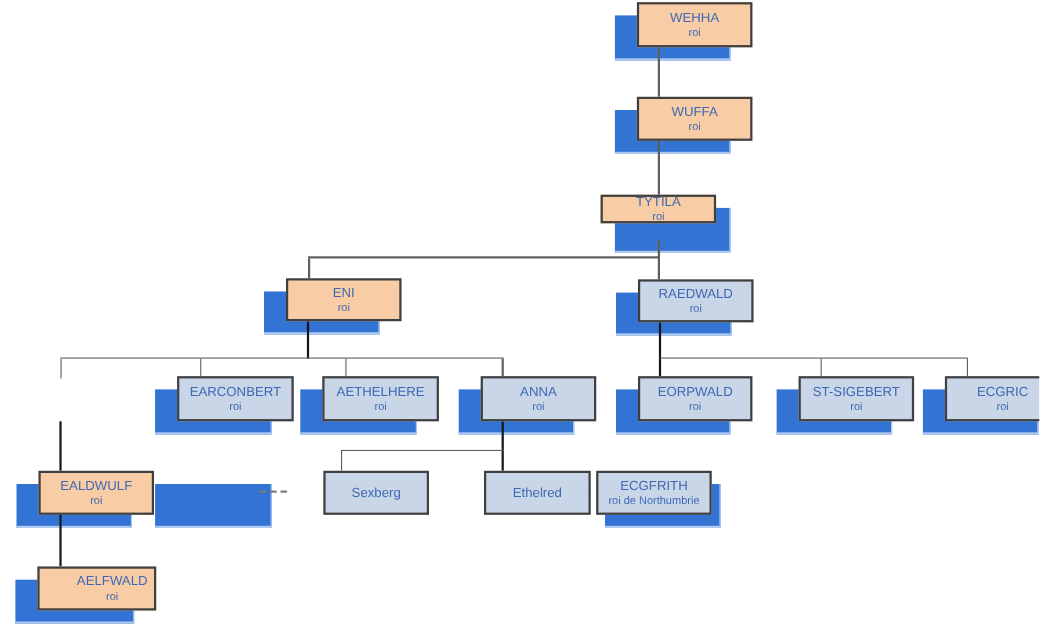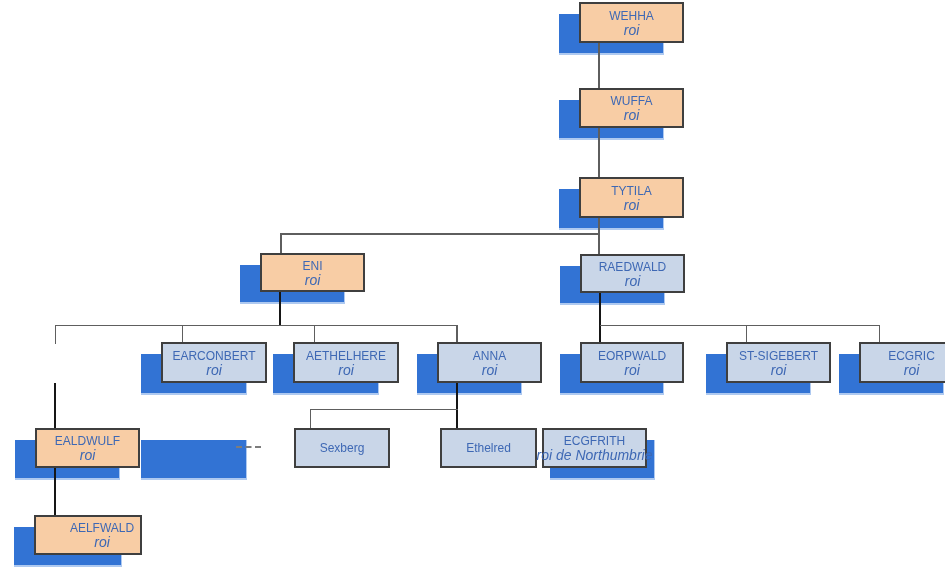--- a/index.html
+++ b/index.html
@@ -34,21 +34,21 @@
     display:flex;flex-direction:column;
     align-items:center;justify-content:center;
     text-align:center;
     color:var(--text,#3e68b4);
     cursor:default;
     margin-left:32px;
   }
   .node.primary{background:var(--primary-fill,#f8cda5);}
   .node.secondary{background:var(--secondary-fill,#c9d6e8);}
   .node .name{font-size:12px;line-height:15px;white-space:nowrap;}
-  .node .sub{font-size:14px;line-height:13px;white-space:nowrap;font-style:italic;}
+  .node .sub{font-size:10px;line-height:13px;white-space:nowrap;}
 </style>
 </head>
 <body>
 
 <div class="stage">
     <div class="shadow-rect" style="left: 559px; top: 14px; width: 105px; height: 41px;"></div>
     <div class="shadow-rect" style="left: 559px; top: 100px; width: 105px; height: 40px;"></div>
     <div class="shadow-rect" style="left: 559px; top: 189px; width: 105px; height: 41px;"></div>
     <div class="shadow-rect" style="left: 240px; top: 265px; width: 105px; height: 39px;"></div>
     <div class="shadow-rect" style="left: 560px; top: 266px; width: 105px; height: 39px;"></div>
@@ -86,21 +86,21 @@
     <div class="conn dashed" style="left: 236px; top: 446px; width: 25px; height: 0px;"></div>
     <div class="conn dashed" style="left: 507px; top: 446px; width: 30px; height: 0px;"></div>
     <div class="node primary" style="left: 547px; top: 2px; width: 105px; height: 41px;">
       <span class="name">WEHHA</span>
       <span class="sub">roi</span>
     </div>
     <div class="node primary" style="left: 547px; top: 88px; width: 105px; height: 40px;">
       <span class="name">WUFFA</span>
       <span class="sub">roi</span>
     </div>
-    <div class="node primary" style="left: 547px; top: 177px; width: 105px; height: 41px;">
+    <div class="node primary" style="left: 514px; top: 177px; width: 105px; height: 26px;">
       <span class="name">TYTILA</span>
       <span class="sub">roi</span>
     </div>
     <div class="node primary" style="left: 228px; top: 253px; width: 105px; height: 39px;">
       <span class="name">ENI</span>
       <span class="sub">roi</span>
     </div>
     <div class="node secondary" style="left: 548px; top: 254px; width: 105px; height: 39px;">
       <span class="name">RAEDWALD</span>
       <span class="sub">roi</span>

